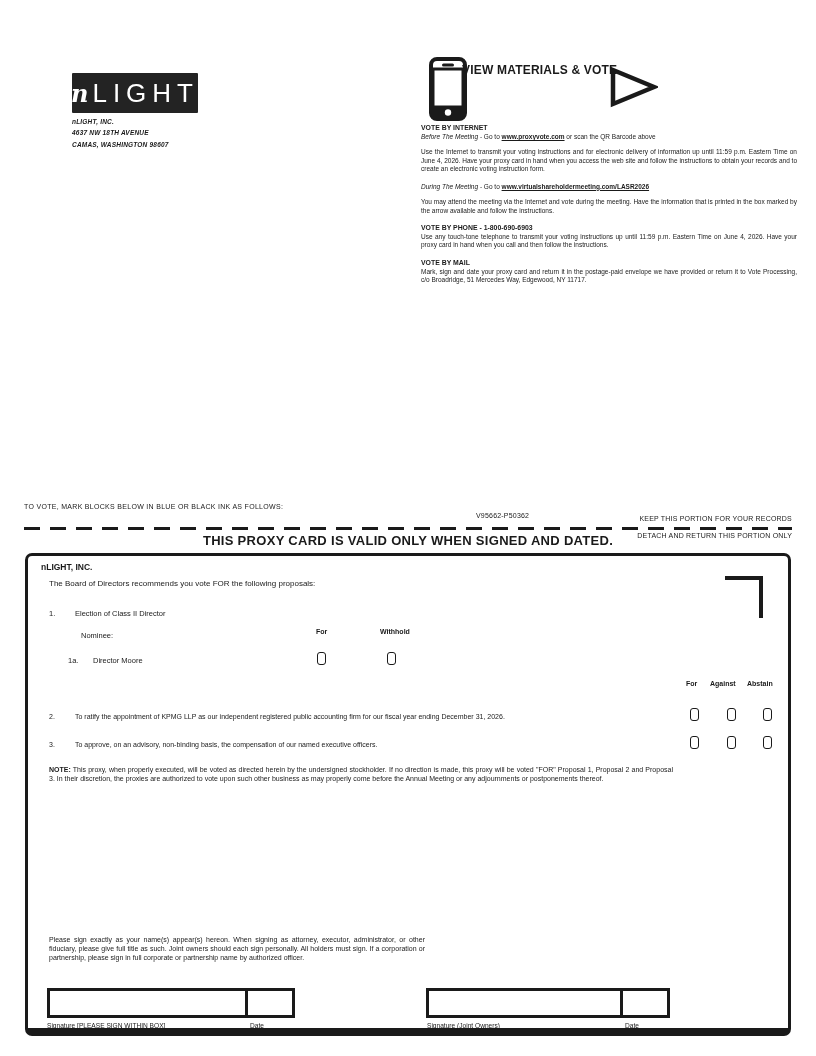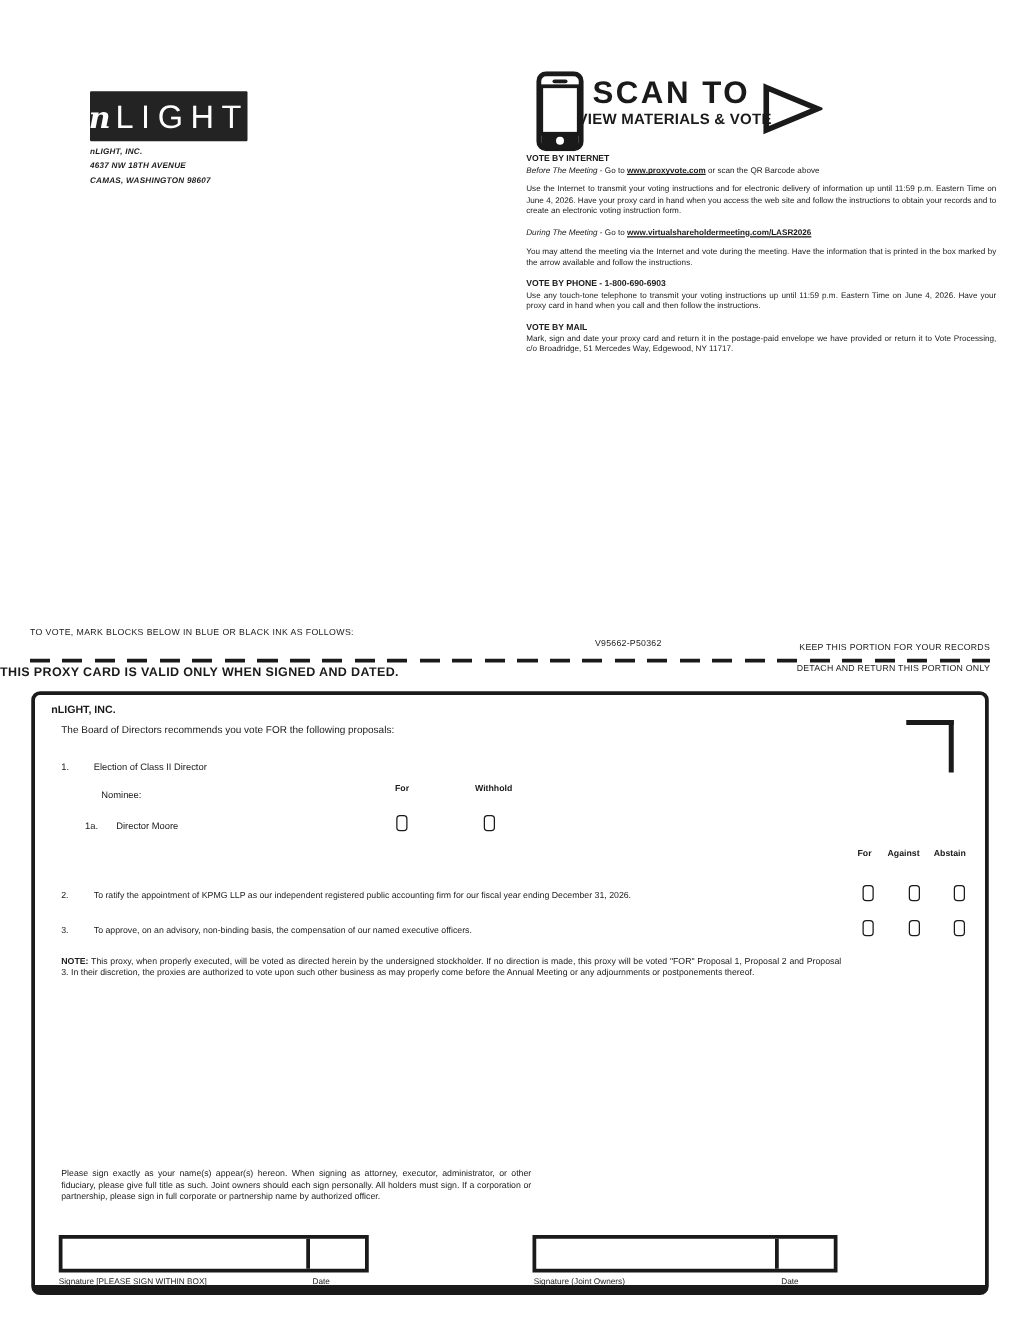--- a/index.html
+++ b/index.html
@@ -45,21 +45,21 @@
   .instructions .link { font-weight: bold; text-decoration: underline; color: inherit; cursor: pointer; }
   .instructions .para { text-align: justify; margin-bottom: 9px; }
   
   .mark-blocks { position: absolute; left: 24px; top: 503px; font-size: 7px; letter-spacing: 0.3px; }
   .control-number { position: absolute; left: 476px; top: 512px; font-size: 7px; letter-spacing: 0.2px; }
   .keep-portion { position: absolute; right: 24px; top: 515px; font-size: 7px; letter-spacing: 0.2px; }
   .perforation {
     position: absolute; left: 24px; top: 527px; width: 768px; height: 3px;
     background: repeating-linear-gradient(90deg, #1a1a1a 0 16px, transparent 16px 26px);
   }
-  .valid-note { position: absolute; left: 0; top: 533px; width: 816px; text-align: left; font-size: 10px; font-weight: bold; letter-spacing: 0.3px; }
+  .valid-note { position: absolute; left: 0; top: 533px; width: 816px; text-align: center; font-size: 13px; font-weight: bold; letter-spacing: 0.3px; }
   .detach-note { position: absolute; right: 24px; top: 532px; font-size: 7px; letter-spacing: 0.2px; }
   
   .card {
     position: absolute; left: 25px; top: 553px; width: 766px; height: 483px;
     border: 3px solid #1a1a1a; border-bottom-width: 8px; border-radius: 7px;
   }
   .card-company { position: absolute; left: 13px; top: 6px; font-size: 8.5px; font-weight: bold; }
   .corner-mark { position: absolute; right: 25px; top: 20px; width: 38px; height: 42px; border-top: 4px solid #1a1a1a; border-right: 4px solid #1a1a1a; }
   .recommend { position: absolute; left: 21px; top: 23px; width: 290px; font-size: 8px; font-weight: normal; line-height: 1.3; text-align: justify; }
   .p1-row { position: absolute; left: 21px; top: 53px; font-size: 7.5px; }
@@ -115,21 +115,20 @@
   <div class="phone-wrap">
     <svg width="38" height="64" viewBox="0 0 38 64">
       <rect x="2" y="2" width="34" height="60" rx="6" fill="#ffffff" stroke="#1a1a1a" stroke-width="4"></rect>
       <rect x="13" y="6.5" width="12" height="3" rx="1.5" fill="#1a1a1a"></rect>
       <rect x="4" y="12" width="30" height="38" fill="#ffffff" stroke="#1a1a1a" stroke-width="3"></rect>
       <rect x="4" y="50" width="30" height="11" fill="#1a1a1a"></rect>
       <circle cx="19" cy="55.5" r="3.2" fill="#ffffff"></circle>
     </svg>
   </div>
   <div class="scanto">
-    <div class="scanto-title">SCAN TO</div>
     <div class="scanto-sub">VIEW MATERIALS &amp; VOTE</div>
   </div>
   <div class="tri-wrap">
     <svg width="48" height="42" viewBox="0 0 48 42">
       <polygon points="3,4 44,21 3,38" fill="none" stroke="#1a1a1a" stroke-width="4.5"></polygon>
     </svg>
   </div>
 
   <div class="instructions">
     <div class="head">VOTE BY INTERNET</div>

